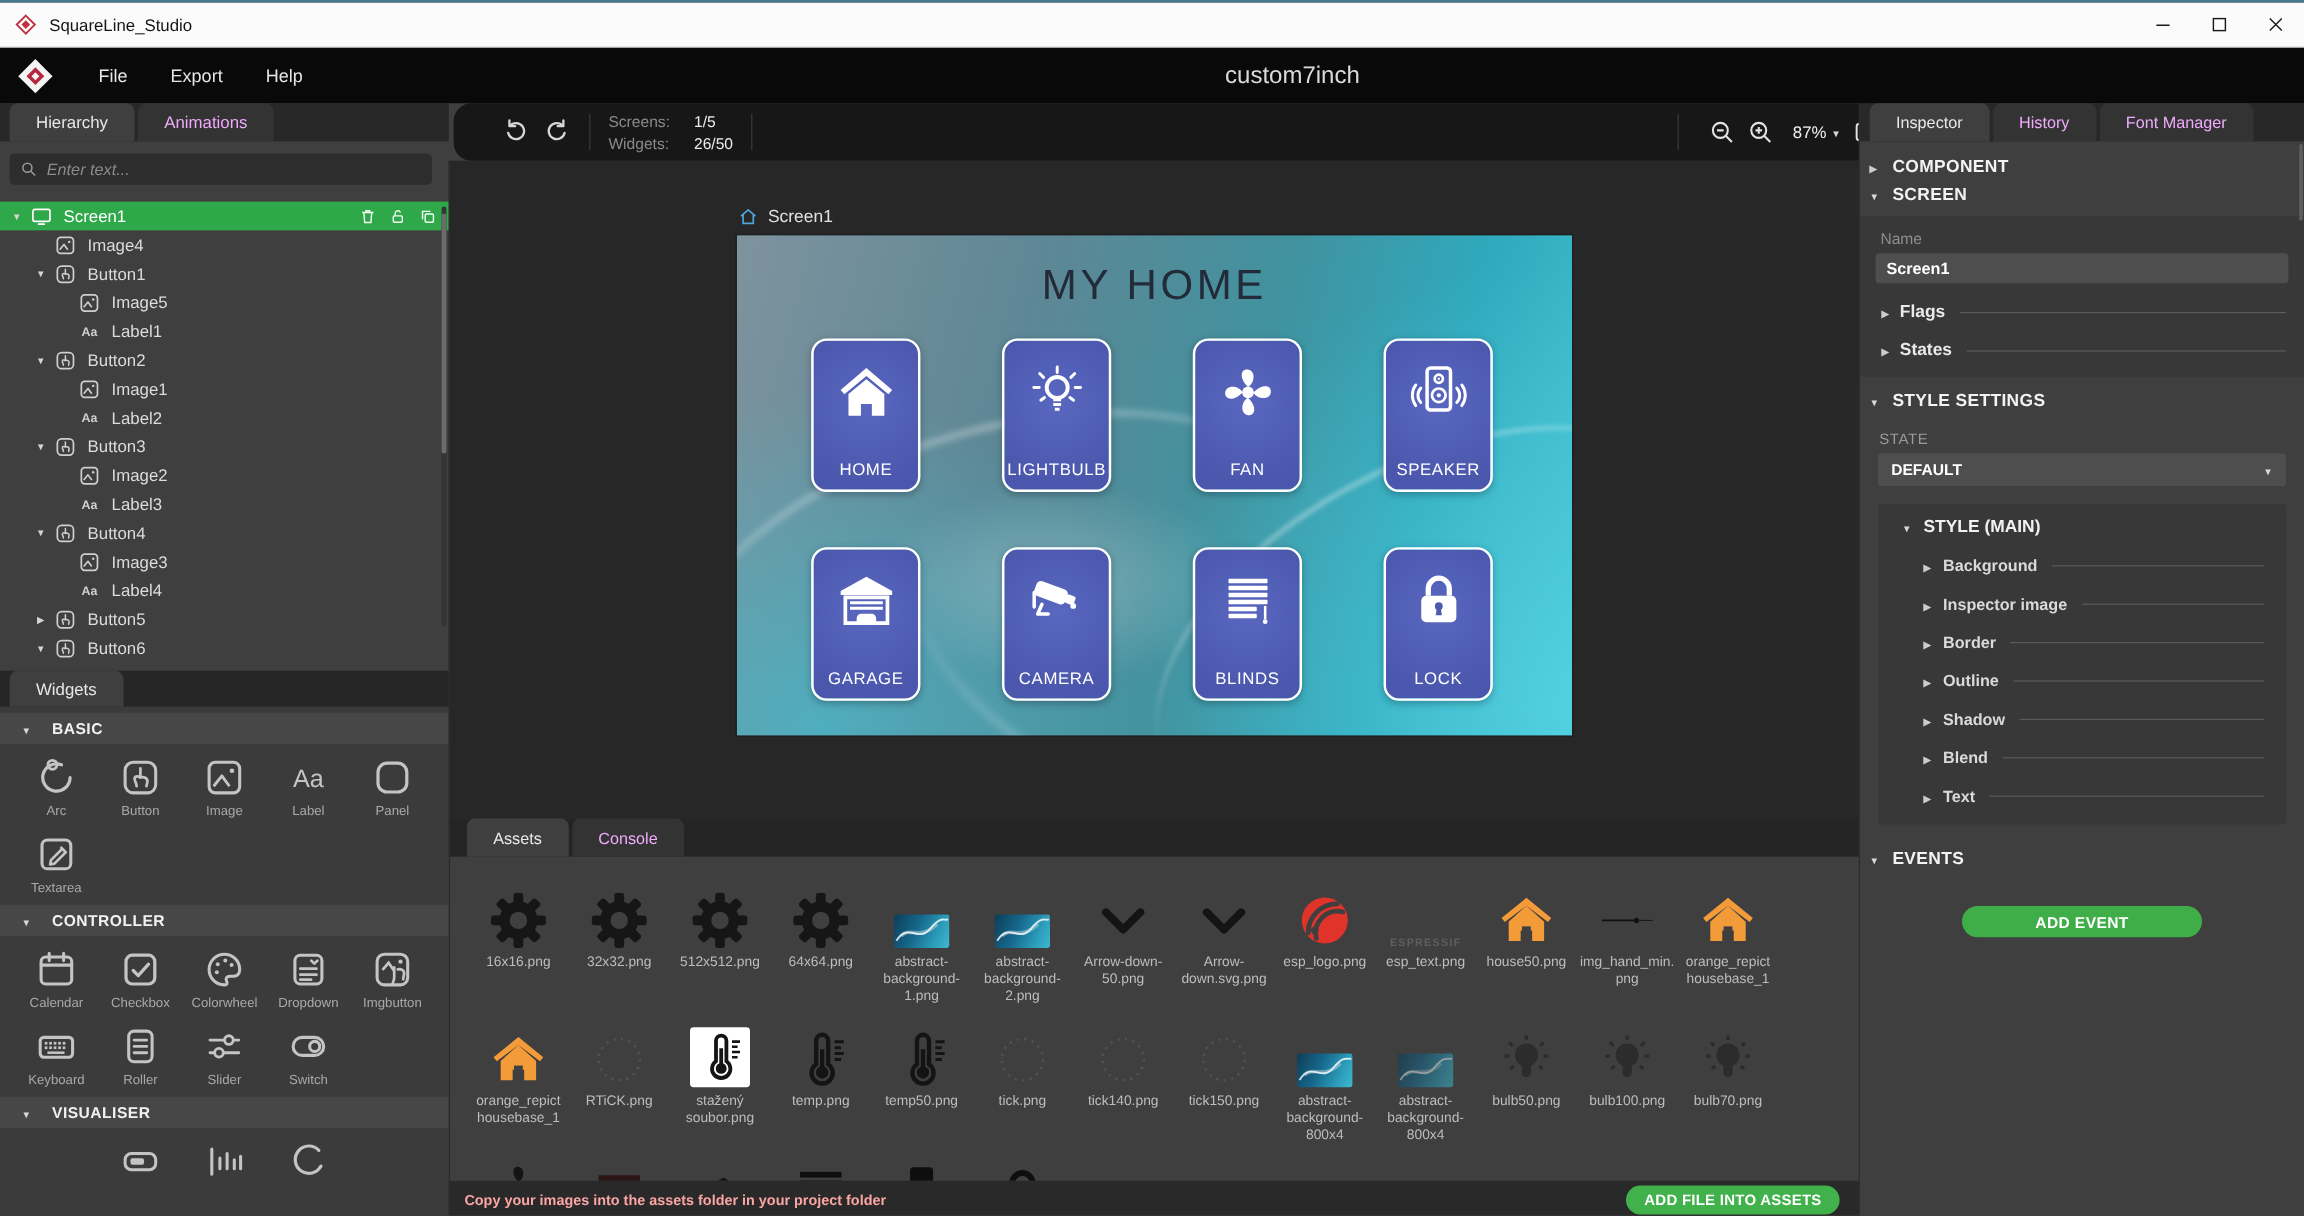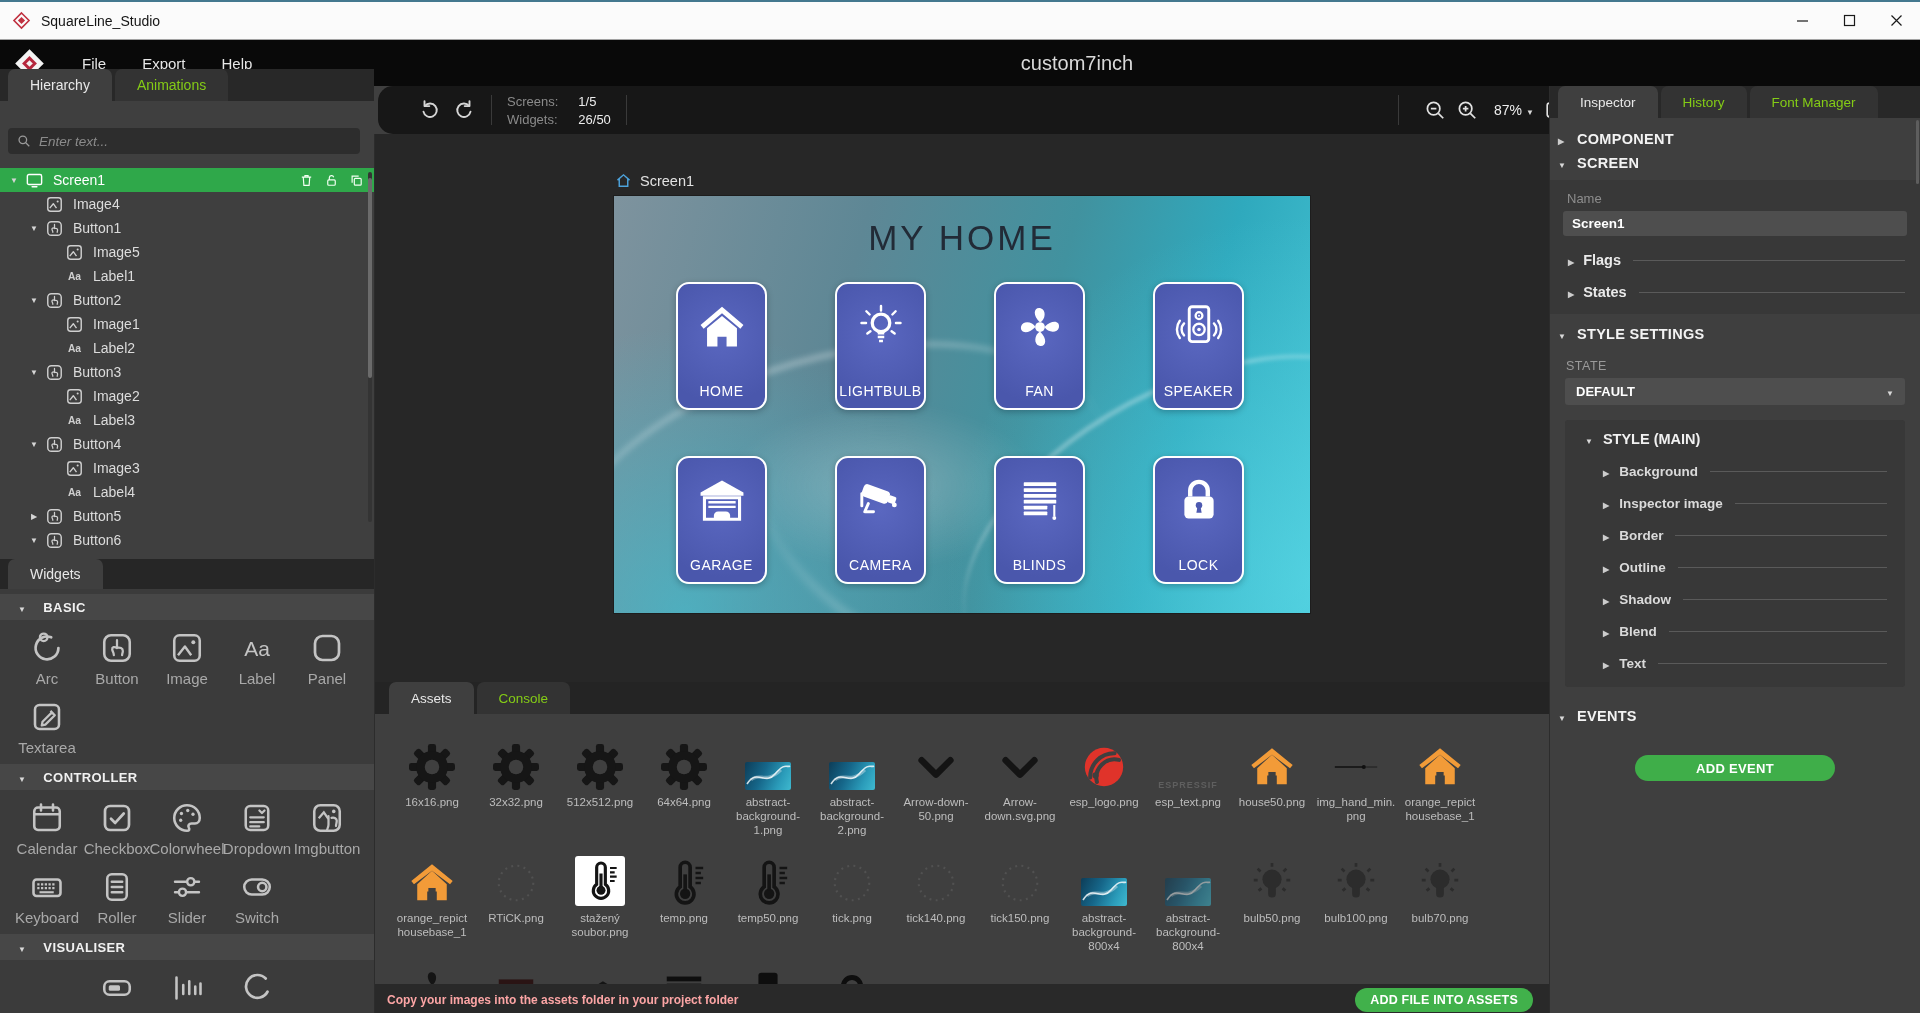--- a/index.html
+++ b/index.html
@@ -14,24 +14,24 @@
   .tb-btn { width:47px; height:38px; display:flex; align-items:center; justify-content:center; }
 
   
   .menubar { position:absolute; left:0; top:38px; width:1920px; height:46px; background:#090909; display:flex; align-items:center; }
   .mb-logo { width:33px; height:33px; margin-left:13px; }
   .mb-item { margin-left:36px; font-size:15px; color:#e6e6e6; cursor:default; }
   .mb-project { position:absolute; left:977px; width:200px; text-align:center; font-size:20px; color:#dadada; }
 
   
   .tabsbar { position:absolute; background:#282828; display:flex; align-items:flex-end; }
-  .tab { height:100%; padding:0 22px; display:flex; align-items:center; font-size:14px; color:#84cc16; background:#333333; border-radius:7px 7px 0 0; margin-right:3px; }
+  .tab { height:100%; padding:0 22px; display:flex; align-items:center; font-size:14px; color:#f0abfc; background:#333333; border-radius:7px 7px 0 0; margin-right:3px; }
   .tab.active { background:#3f3f3f; color:#e8e8e8; }
 
-  .left-tabsbar  { left:0; top:67px; width:374px; height:32px; padding-left:8px; }
+  .left-tabsbar  { left:0; top:84px; width:374px; height:32px; padding-left:8px; }
   .widgets-tabsbar { left:0; top:557px; width:374px; height:30px; padding-left:8px; background:#262626; }
   .assets-tabsbar { left:374px; top:680px; width:1175px; height:32px; padding-left:14px; background:#242424; border-left:1px solid #2c2c2c; }
   .right-tabsbar { left:1549px; top:84px; width:371px; height:32px; padding-left:8px; border-left:1px solid #2c2c2c; }
   .right-tabsbar .tab, .assets-tabsbar .tab { font-size:13.5px; }
 
   
   .left-panel { position:absolute; left:0; top:116px; width:374px; height:441px; background:#3f3f3f; }
   .search { position:absolute; left:8px; top:10px; width:352px; height:26px; background:#2d2d2d; border-radius:4px; display:flex; align-items:center; }
   .search svg { margin-left:9px; flex:none; }
   .search input { background:transparent; border:none; outline:none; font-style:italic; font-size:13.5px; color:#bdbdbd; margin-left:8px; width:280px; font-family:"Liberation Sans", sans-serif; }
@@ -53,21 +53,21 @@
 
   
   .widgets-panel { position:absolute; left:0; top:587px; width:374px; height:426px; background:#3b3b3b; overflow:hidden; }
   .wheader { height:26px; background:#474747; display:flex; align-items:center; font-weight:bold; font-size:13px; color:#f1f1f1; letter-spacing:.4px; }
   .wheader.first { margin-top:5px; }
   .wheader .htri { margin-left:18px; margin-right:17px; }
   .wgrid { display:grid; grid-template-columns:repeat(5,70px); padding:10px 0 8px 12px; row-gap:12px; }
   .witem { display:flex; flex-direction:column; align-items:center; }
   .wicon { width:36px; height:36px; color:#c4c4c4; }
   .wicon svg { width:36px; height:36px; }
-  .wlabel { font-size:15px; margin-top:4px; color:#a9a9a9; }
+  .wlabel { font-size:11px; margin-top:4px; color:#a9a9a9; }
 
   
   .tri-d::before { content:"▼"; font-size:8px; color:#d8d8d8; }
   .tri-r::before { content:"▶"; font-size:8px; color:#cccccc; }
 
   
   .toolbar { position:absolute; left:378px; top:84px; width:1285px; height:48px; background:#171717; border-radius:15px; display:flex; align-items:center; }
   .undo-redo { margin-left:40px; display:flex; gap:12px; color:#d6d6d6; }
   .undo-redo svg { width:23px; height:23px; }
   .tb-sep { width:1px; height:30px; background:#3a3a3a; margin:0 15px; }

